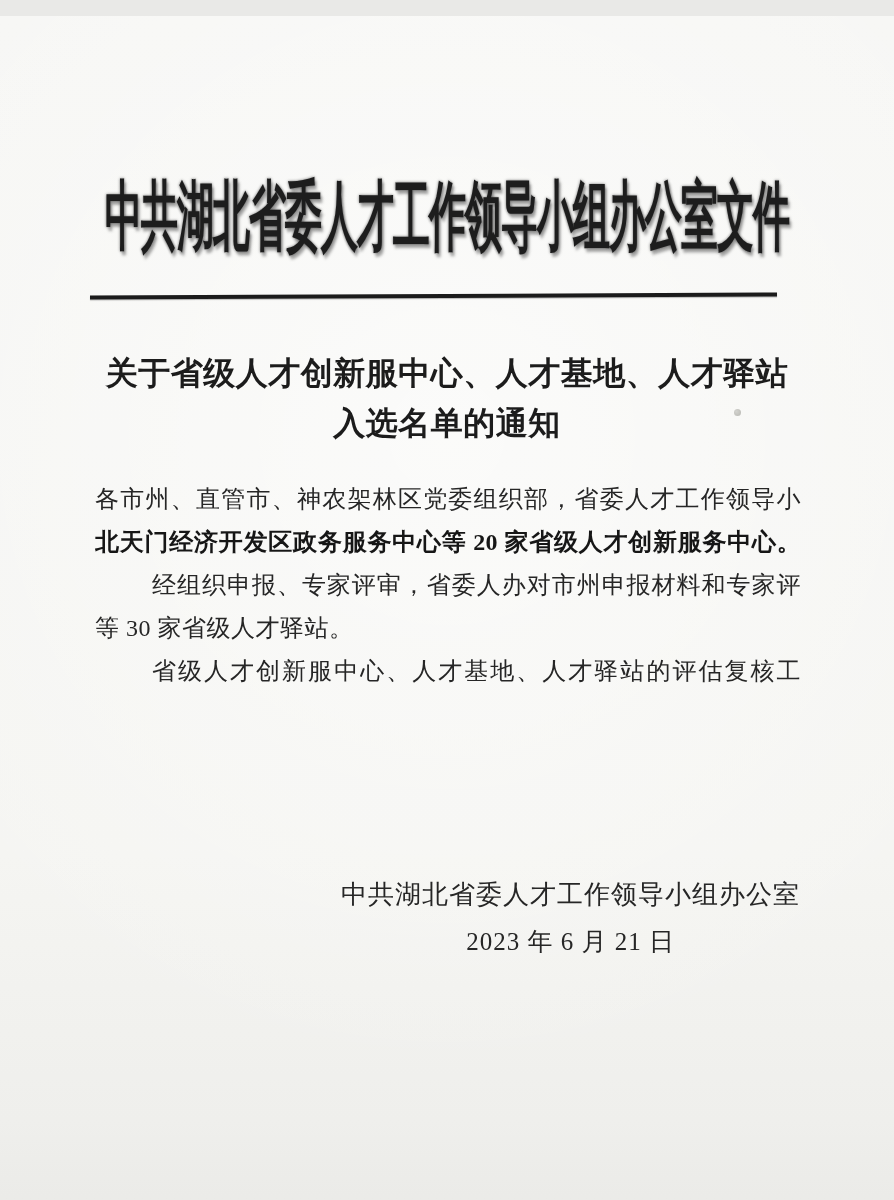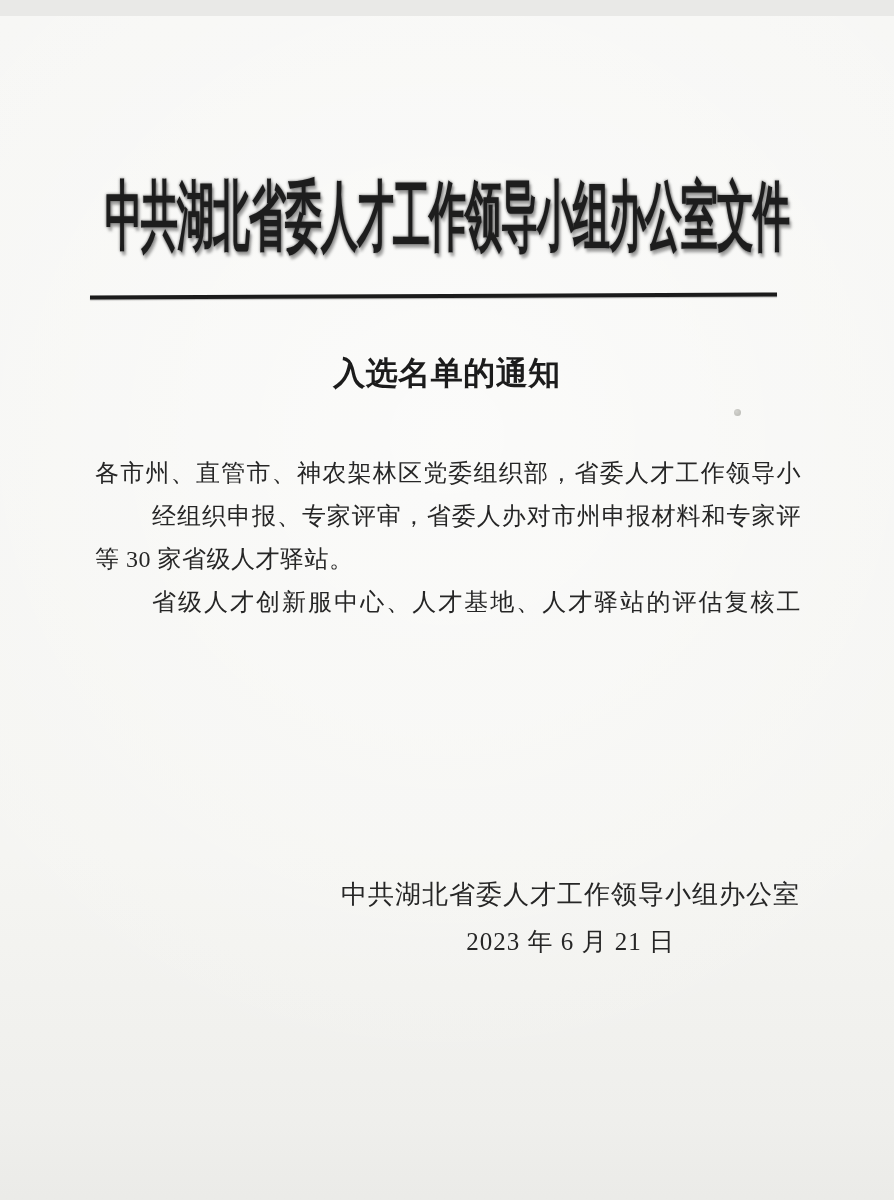--- a/index.html
+++ b/index.html
@@ -65,21 +65,21 @@
     left: 734px;
     width: 7px;
     height: 7px;
     border-radius: 50%;
     background: radial-gradient(circle at 35% 35%, #c9c9c4, #a8a8a2);
     opacity: 0.8;
   }
 
   .body-block {
     position: absolute;
-    top: 436px;
+    top: 462px;
     left: 95px;
     width: 706px;
     font-size: 24px;
     color: #262626;
   }
   .body-line {
     height: 43px;
     line-height: 43px;
     overflow: hidden;
     text-align: left;
@@ -118,27 +118,29 @@
 </head>
 <body>
 
 <div class="page">
 
   <div class="letterhead">中共湖北省委人才工作领导小组办公室文件</div>
 
   <div class="divider"></div>
 
   <div class="doc-title">
+    <div>关于省级人才创新服中心、人才基地、人才驿站</div>
     <div>入选名单的通知</div>
   </div>
 
   <div class="speck"></div>
 
   <div class="body-block" id="body-block">
       <div class="body-line justify">各市州、直管市、神农架林区党委组织部，省委人才工作领导小</div>
+      <div class="body-line justify heavy">北天门经济开发区政务服务中心等 20 家省级人才创新服务中心。</div>
       <div class="body-line indent justify">经组织申报、专家评审，省委人办对市州申报材料和专家评</div>
       <div class="body-line">等 30 家省级人才驿站。</div>
       <div class="body-line indent justify">省级人才创新服中心、人才基地、人才驿站的评估复核工作，</div>
     </div>
 
   <div class="signature-block">
     <div class="signature-line">中共湖北省委人才工作领导小组办公室</div>
     <div class="date-line">2023 年 6 月 21 日</div>
   </div>
 

